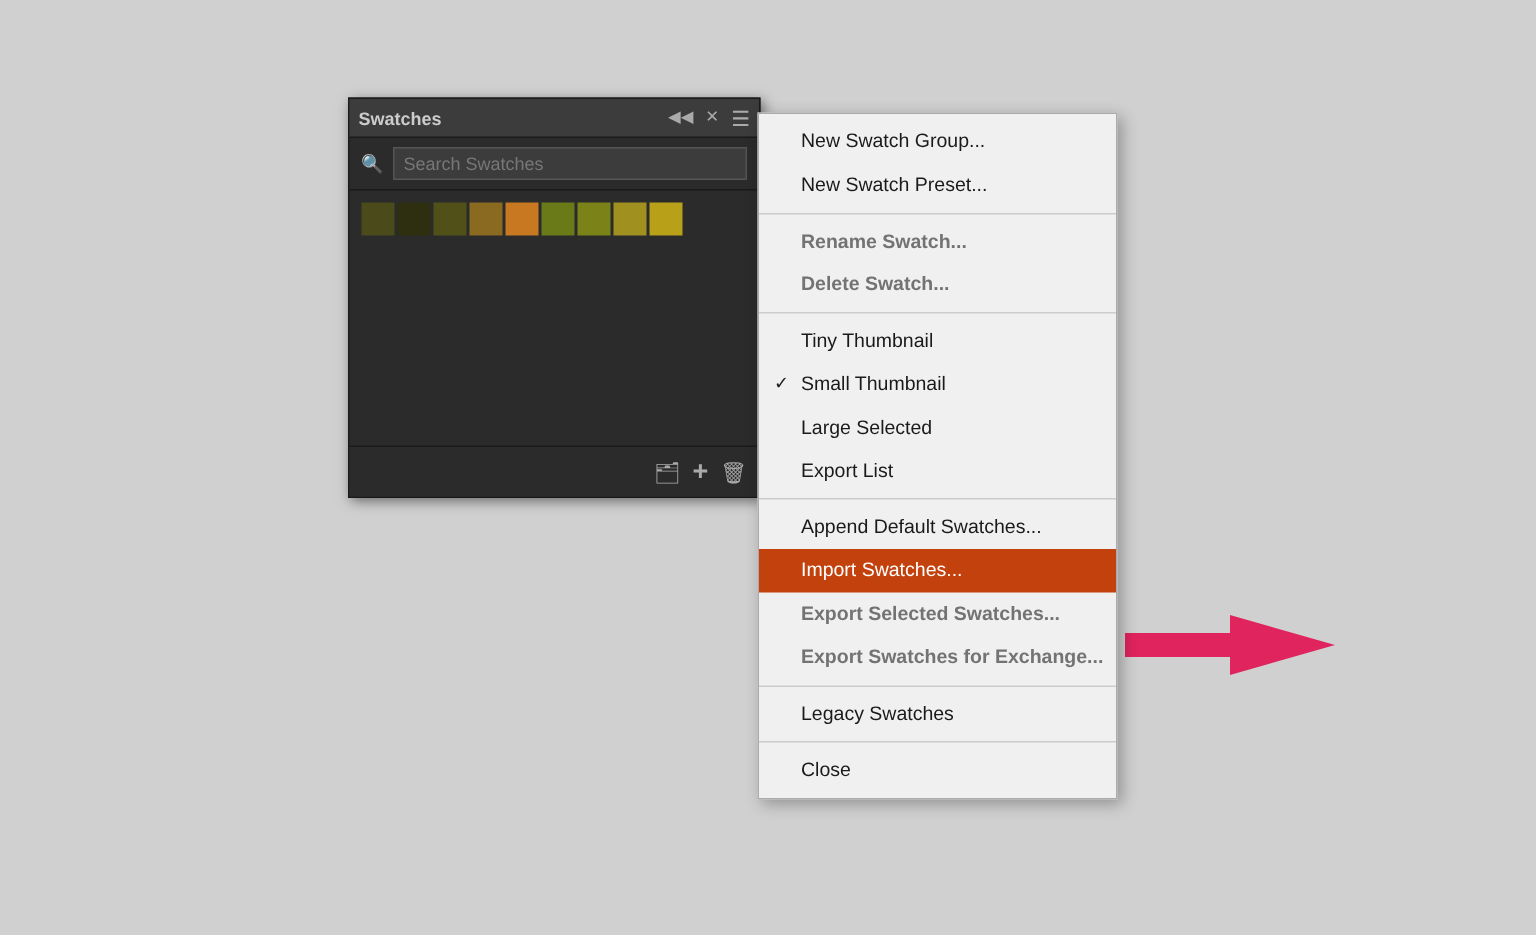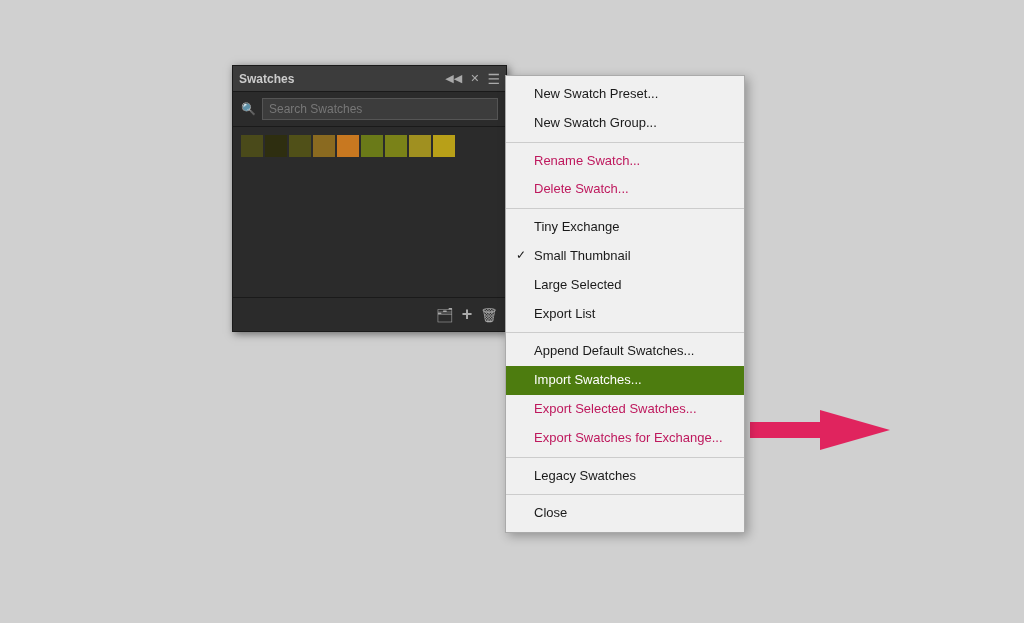--- a/index.html
+++ b/index.html
@@ -165,26 +165,27 @@
       padding: 4px 20px 4px 28px;
       color: #1a1a1a;
       cursor: pointer;
       position: relative;
       white-space: nowrap;
       font-size: 13px;
       line-height: 1.6;
     }
 
     .menu-item.disabled {
-      color: #be185d;
+      color: #737373;
       cursor: default;
+      font-weight: bold;
     }
 
     .menu-item.active-selected {
-      background: #4d7c0f;
+      background: #c2410c;
       color: white;
     }
 
     .menu-item.checked::before {
       content: '✓';
       position: absolute;
       left: 10px;
       color: #1a1a1a;
       font-size: 12px;
     }
@@ -242,31 +243,31 @@
     <div class="panel-toolbar">
       <span class="toolbar-icon">🗂</span>
       <span class="toolbar-icon" style="font-size:18px;font-weight:bold;color:#aaa;">+</span>
       <span class="toolbar-icon">🗑</span>
     </div>
   </div>
 
   <div class="context-menu">
 
     <div class="menu-section">
+      <div class="menu-item">New Swatch Group...</div>
       <div class="menu-item">New Swatch Preset...</div>
-      <div class="menu-item">New Swatch Group...</div>
     </div>
 
     <div class="menu-section">
       <div class="menu-item disabled">Rename Swatch...</div>
       <div class="menu-item disabled">Delete Swatch...</div>
     </div>
 
     <div class="menu-section">
-      <div class="menu-item">Tiny Exchange</div>
+      <div class="menu-item">Tiny Thumbnail</div>
       <div class="menu-item checked">Small Thumbnail</div>
       <div class="menu-item">Large Selected</div>
       <div class="menu-item">Export List</div>
     </div>
 
 
     <div class="menu-section">
       <div class="menu-item">Append Default Swatches...</div>
       <div class="menu-item active-selected">Import Swatches...</div>
       <div class="menu-item disabled">Export Selected Swatches...</div>

